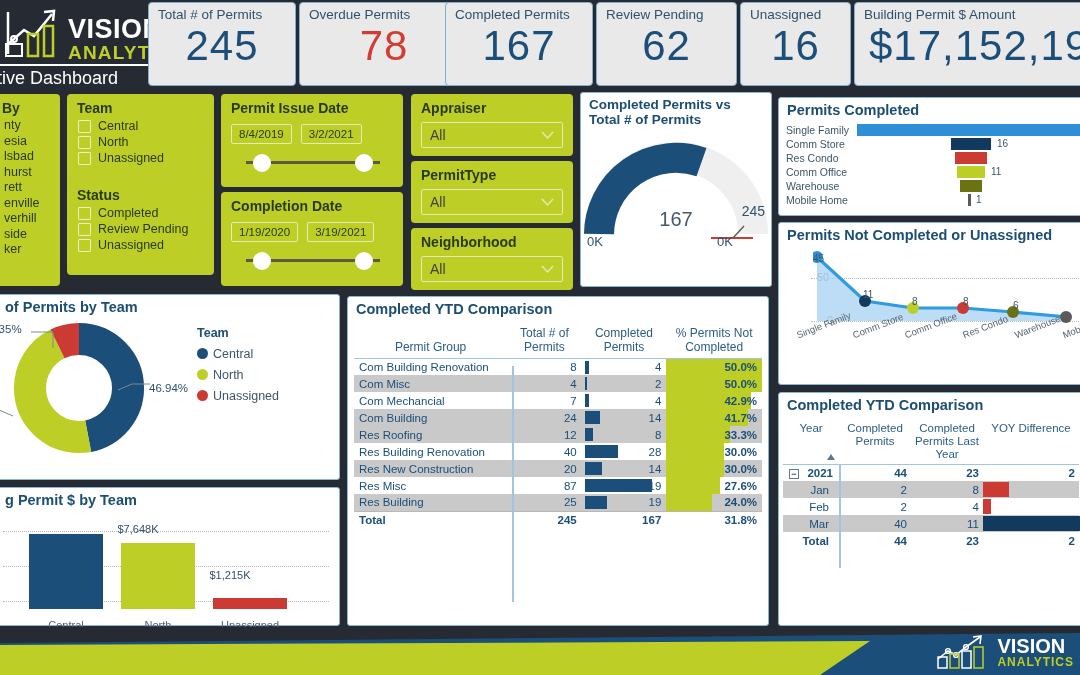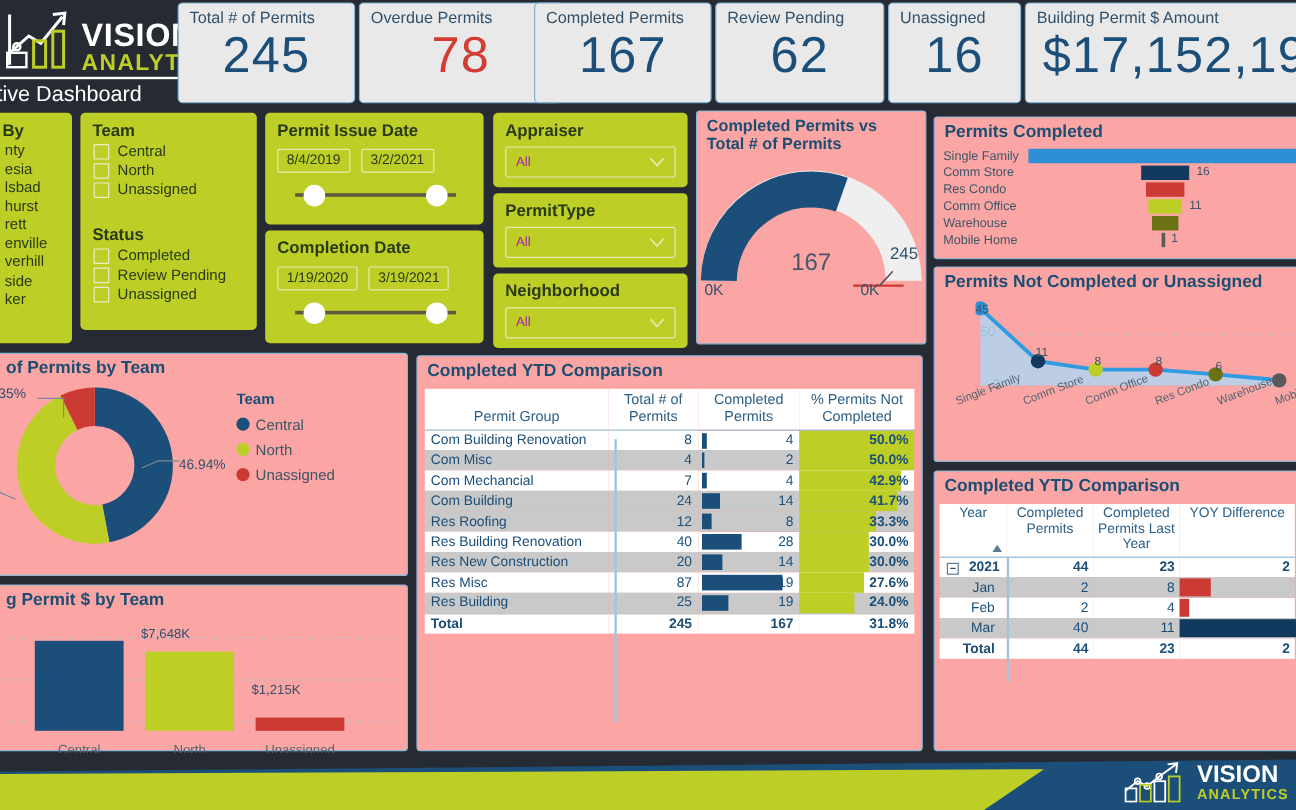--- a/index.html
+++ b/index.html
@@ -8,21 +8,21 @@
     background:#262b33;
     font-family:"Liberation Sans", sans-serif;
     color:#1f4e79;
     position:relative;
   }
   .stage { position:absolute; inset:0; width:1080px; height:675px; }
 
   
   .card {
     position:absolute;
-    background:#fca5a5;
+    background:#ffffff;
     border:1px solid #8ab6d6;
     border-radius:3px;
   }
   .card-title {
     font-size:14.5px; font-weight:700; color:#1b4e72;
     padding:5px 8px 2px 8px; line-height:1.1;
   }
 
   
   .logo-box { position:absolute; left:0; top:0; width:146px; height:88px; background:#262b33; }
@@ -52,21 +52,21 @@
   
   .date-inputs { display:flex; gap:9px; padding:6px 0 0 10px; }
   .date-box { border:1px solid #e4ebb5; border-radius:2px; font-size:11.5px; color:#2b3a16; padding:3px 7px; background:transparent; }
   .slider-wrap { position:relative; margin:9px 12px 0 14px; height:20px; }
   .slider-track { position:absolute; left:11px; right:11px; top:8px; height:3px; background:#5e5a3f; }
   .knob { position:absolute; top:1px; width:18px; height:18px; border-radius:50%; background:#ffffff; }
 
   
   .dd-box { margin:4px 10px 0 10px; border:1px solid #e4ebb5; border-radius:2px; height:26px;
             display:flex; align-items:center; justify-content:space-between; padding:0 8px; }
-  .dd-val { font-size:11px; color:#a21caf; }
+  .dd-val { font-size:14px; color:#404040; }
   .chev { width:13px; height:8px; }
 
   
   .gauge-wrap { position:relative; width:100%; height:120px; }
   .gauge-val { position:absolute; left:50%; top:78px; transform:translateX(-50%); font-size:20px; color:#46576a; }
   .gauge-max { position:absolute; right:6px; top:73px; font-size:14px; color:#31516b; }
   .gauge-ok-l { position:absolute; left:6px; top:104px; font-size:13px; color:#31516b; }
   .gauge-ok-r { position:absolute; left:136px; top:104px; font-size:13px; color:#31516b; }
 
   

